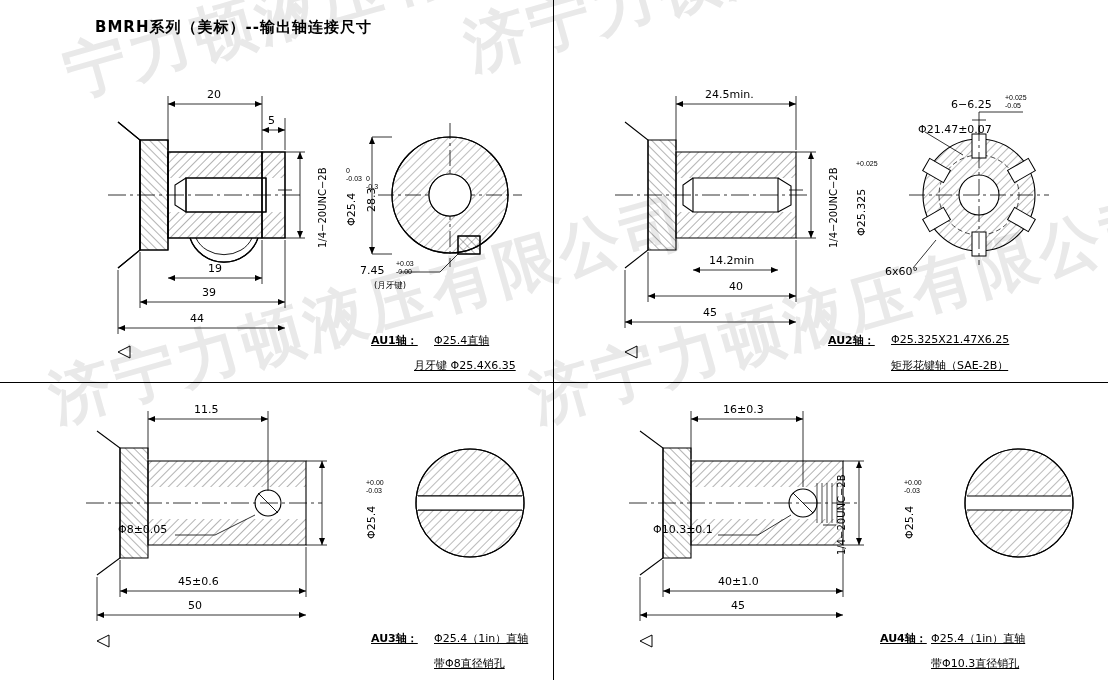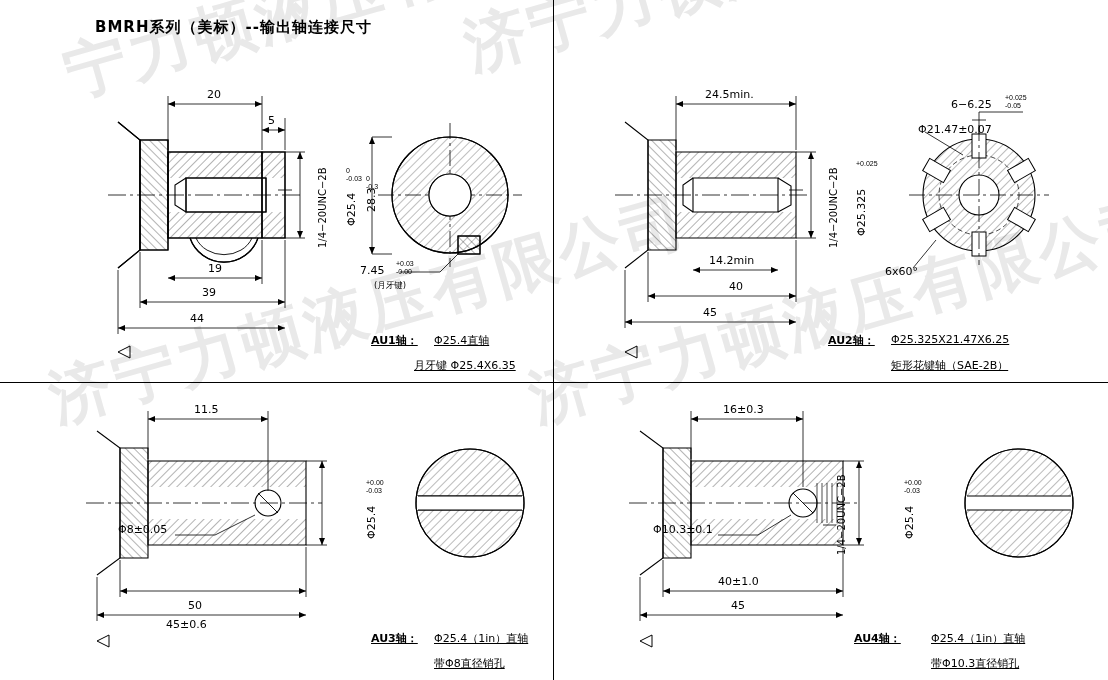--- a/index.html
+++ b/index.html
@@ -374,21 +374,21 @@
         <path d="M97,232 l7,-3 v6 z"></path>
           <path d="M306,232 l-7,-3 v6 z"></path>
         <path d="M322,78 l-3,7 h6 z"></path>
           <path d="M322,162 l-3,-7 h6 z"></path>
       </g>
       <path d="M97,258 l12,-6 v12 z" fill="none" stroke="#000" stroke-width="1"></path>
     </svg>
 
     <div class="dimtxt" style="left:194px;top:20px;">11.5</div>
     <div class="dimtxt" style="left:118px;top:140px;">Φ8±0.05</div>
-    <div class="dimtxt" style="left:166px;top:192px;margin-top:43px;">45±0.6</div>
+    <div class="dimtxt" style="left:178px;top:192px;">45±0.6</div>
     <div class="dimtxt" style="left:188px;top:216px;">50</div>
 
     <div class="dimtxt v" style="left:365px;top:156px;">Φ25.4</div>
     <div class="tiny" style="position:absolute;left:366px;top:96px;z-index:4;">
       <span>+0.00</span><br>
       <span>-0.03</span>
     </div>
 
     <div class="lbl" style="left:371px;top:248px;font-weight:bold;">AU3轴：</div>
     <div class="lbl" style="left:434px;top:248px;">Φ25.4（1in）直轴</div>
@@ -476,18 +476,18 @@
     <div class="dimtxt v" style="left:283px;top:172px;font-size:10px;">1/4−20UNC−2B</div>
     <div class="dimtxt" style="left:165px;top:192px;">40±1.0</div>
     <div class="dimtxt" style="left:178px;top:216px;">45</div>
 
     <div class="dimtxt v" style="left:350px;top:156px;">Φ25.4</div>
     <div class="tiny" style="position:absolute;left:351px;top:96px;z-index:4;">
       <span>+0.00</span><br>
       <span>-0.03</span>
     </div>
 
-    <div class="lbl" style="left:301px;top:248px;font-weight:bold;text-align:right;">AU4轴：</div>
+    <div class="lbl" style="left:327px;top:248px;font-weight:bold;text-align:right;">AU4轴：</div>
     <div class="lbl" style="left:378px;top:248px;">Φ25.4（1in）直轴</div>
     <div class="lbl" style="left:378px;top:273px;">带Φ10.3直径销孔</div>
   </div>
 
 </div>
 
 </body></html>

